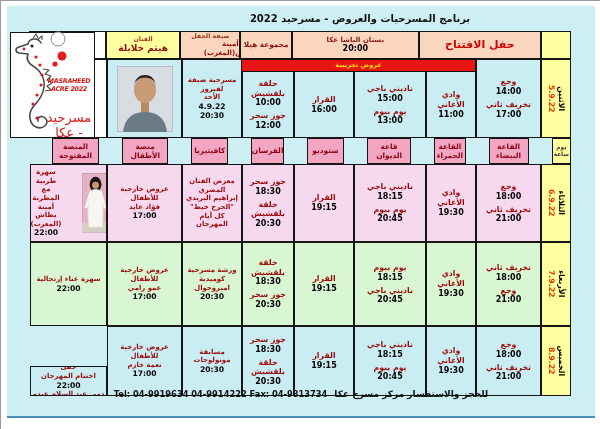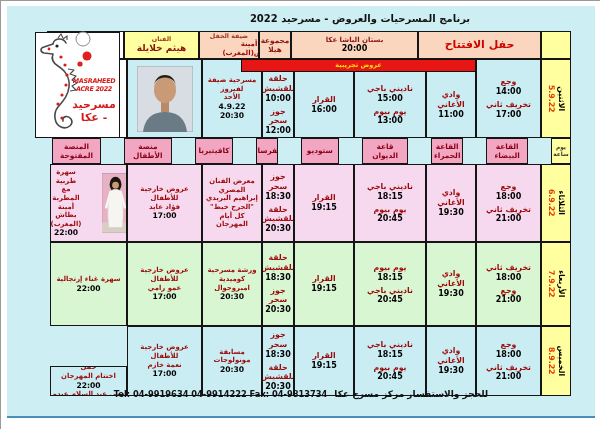--- a/index.html
+++ b/index.html
@@ -9,21 +9,21 @@
          border-bottom:2px solid #4a8fb8;}
   .title{position:absolute;top:7px;left:0;right:-118px;text-align:center;font-size:10px;
          font-weight:bold;color:#111;direction:rtl;}
   .table{position:absolute;left:22px;top:25px;width:542px;}
   .row{display:flex;direction:rtl;position:relative;}
   .cell{box-sizing:border-box;border:1px solid #151515;display:flex;flex-direction:column;
         align-items:center;justify-content:center;text-align:center;overflow:hidden;
         line-height:1.25;}
   
   .c-day{width:30px}.c-white{width:65px}.c-red{width:50px}.c-diwan{width:72px}
-  .c-studio{width:60px}.c-forsan{width:32px}.c-cafe{width:60px}.c-kids{width:75px}.c-open{width:77px}
+  .c-studio{width:60px}.c-forsan{width:52px}.c-cafe{width:60px}.c-kids{width:75px}.c-open{width:77px}
   
   .band{height:28px;}
   .band .cell{background:#f9d6bd;}
   .yellow{background:#ffff9f !important;}
   .op-title{font-size:11px;font-weight:bold;color:#cc0500;}
   .venue{font-size:7px;font-weight:bold;color:#8b1510;}
   .venue-time{font-size:8px;font-weight:bold;color:#000;}
   .tiny{font-size:6.3px;font-weight:bold;color:#a03c20;}
   .strong{font-size:7px;font-weight:bold;color:#9c0909;margin-left:40px;}
   .artist{font-size:9px;font-weight:bold;color:#8b0e0e;}
@@ -44,27 +44,27 @@
           font-weight:bold;line-height:11px;text-align:center;z-index:2;}
   .under-banner{padding-top:13px;}
   .daycell{position:relative;}
   .rot{transform:rotate(90deg);display:flex;flex-direction:column;align-items:center;
        white-space:nowrap;gap:0px;}
   .dname{font-size:7.8px;font-weight:bold;color:#000;}
   .ddate{font-size:7.8px;font-weight:bold;color:#e33b00;}
   .singer-wrap{display:flex;direction:rtl;align-items:center;gap:18px;}
   .singer-lines{display:flex;flex-direction:column;align-items:center;}
   
-  .logo{position:absolute;left:28px;top:26px;width:85px;height:106px;background:#fff;z-index:3;
+  .logo{position:absolute;left:3px;top:26px;width:85px;height:106px;background:#fff;z-index:3;
         border:1px solid #151515;box-sizing:border-box;}
   .logo svg{position:absolute;left:0px;top:1px;overflow:visible;}
   .logo-text{position:absolute;right:1px;top:44px;width:48px;text-align:center;direction:rtl;}
   .logo-text .en{font-size:6.4px;font-weight:bold;font-style:italic;color:#d41c1c;
                  letter-spacing:-0.3px;direction:ltr;}
-  .logo-text .ar{font-size:11px;font-weight:bold;color:#d41c1c;margin-top:5px;}
+  .logo-text .ar{font-size:13px;font-weight:normal;color:#d41c1c;margin-top:17px;}
   
   .footer{position:absolute;left:0;right:0;bottom:17px;display:flex;direction:ltr;
           justify-content:center;align-items:center;gap:7px;font-size:8.3px;font-weight:bold;color:#111;}
   .footer .booking{font-size:9px;direction:rtl;}
 </style>
 </head>
 <body>
 
 <div class="page">
   <div class="panel">

